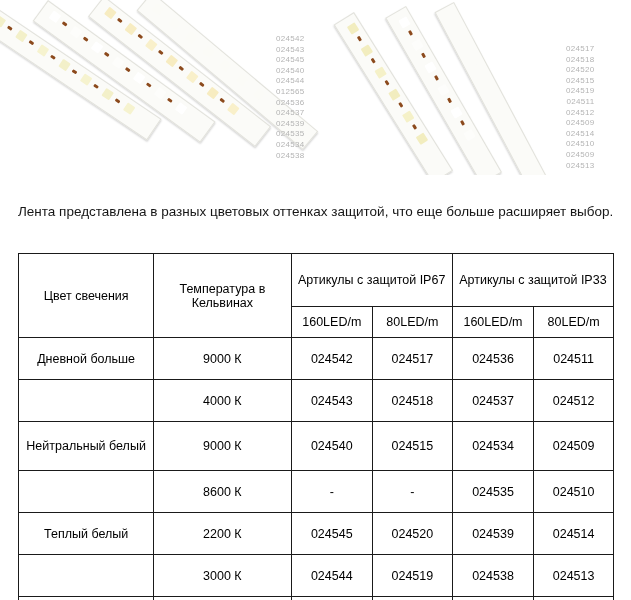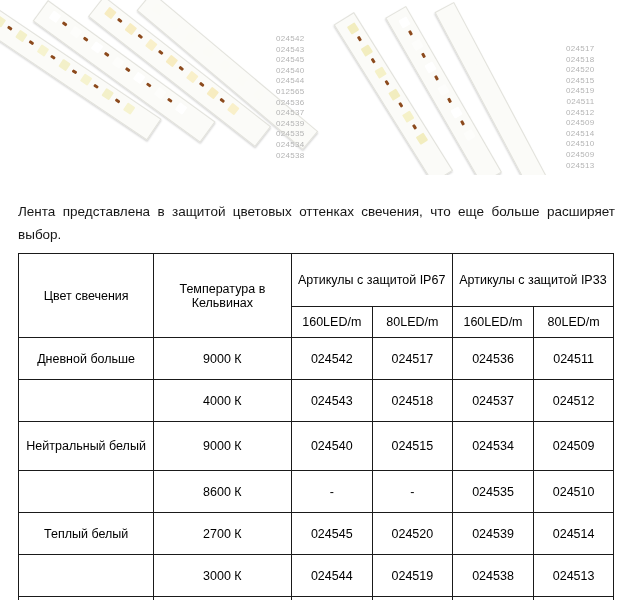--- a/index.html
+++ b/index.html
@@ -263,21 +263,21 @@
     <div>024511</div>
     <div>024512</div>
     <div>024509</div>
     <div>024514</div>
     <div>024510</div>
     <div>024509</div>
     <div>024513</div>
   </div>
 </div>
 
-<p class="paragraph">Лента представлена в защитой цветовых оттенках свечения, что еще больше расширяет выбор.</p>
+<p class="paragraph">Лента представлена в разных цветовых оттенках защитой, что еще больше расширяет выбор.</p>
 
 <div class="table-wrap">
   <table class="spec">
     <thead>
       <tr>
         <th class="col-color" rowspan="2">Цвет свечения</th>
         <th class="col-kelvin" rowspan="2">Температура  в  Кельвинах</th>
         <th class="h-main" colspan="2">Артикулы с защитой IP67</th>
         <th class="h-main" colspan="2">Артикулы с защитой IP33</th>
       </tr>
@@ -321,21 +321,21 @@
         <td class="cell-color"></td>
         <td>8600 К</td>
         <td>-</td>
         <td>-</td>
         <td>024535</td>
         <td>024510</td>
       </tr>
 
       <tr class="row-tall">
         <td class="cell-color">Теплый белый</td>
-        <td>2700 К</td>
+        <td>2200 К</td>
         <td>024545</td>
         <td>024520</td>
         <td>024539</td>
         <td>024514</td>
       </tr>
 
       <tr class="row-tall">
         <td class="cell-color"></td>
         <td>3000 К</td>
         <td>024544</td>

